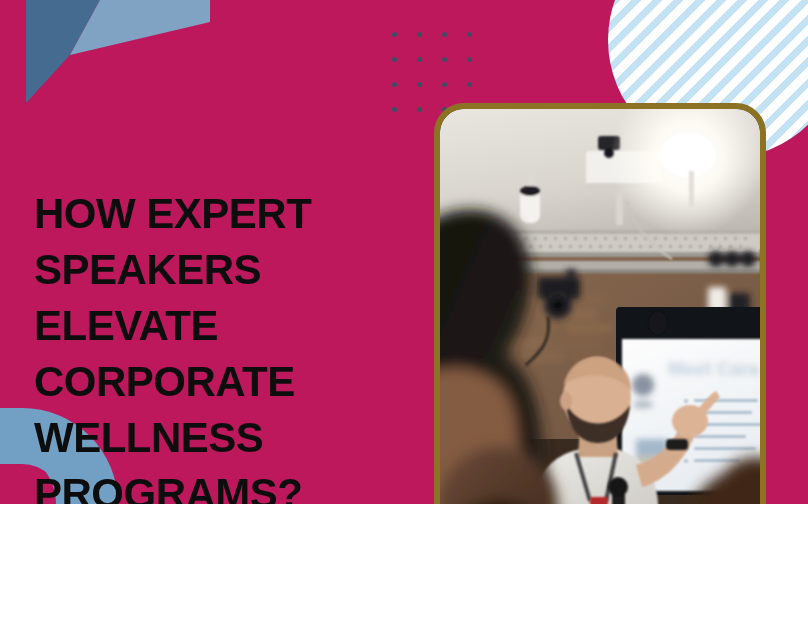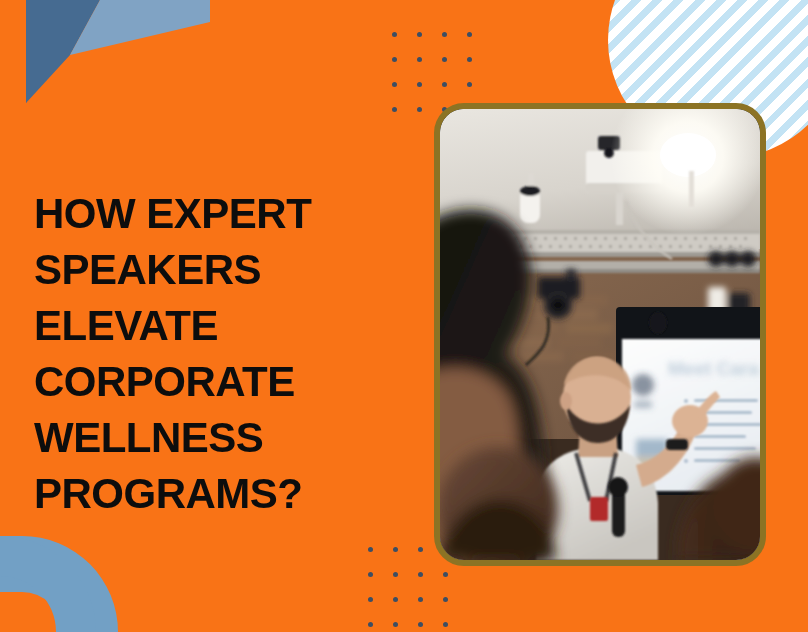--- a/index.html
+++ b/index.html
@@ -8,22 +8,22 @@
     padding: 0;
     background: #ffffff;
   }
   body {
     font-family: "Liberation Sans", sans-serif;
   }
 
   .poster {
     position: relative;
     width: 808px;
-    height: 632px;
-    background: #f97316;
+    height: 504px;
+    background: #be185d;
     overflow: hidden;
   }
 
   
   .tl-deco {
     position: absolute;
     left: 0;
     top: 0;
     width: 210px;
     height: 120px;

